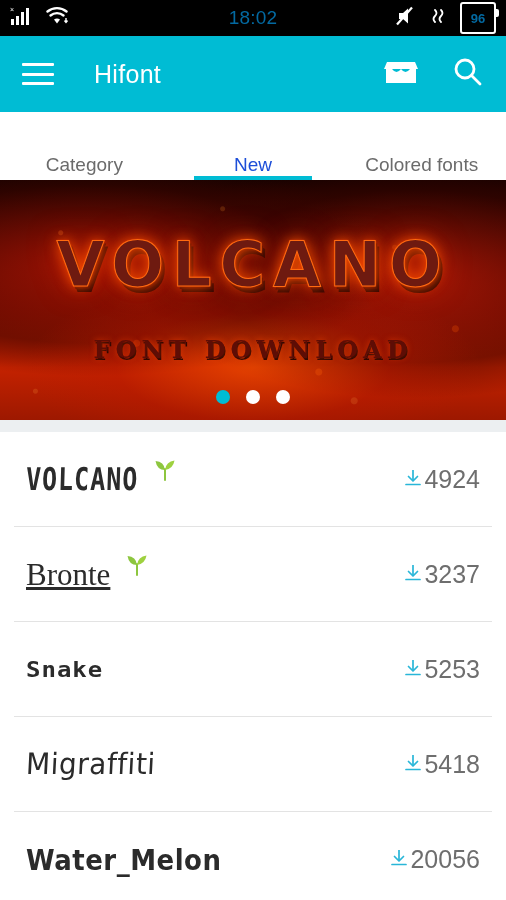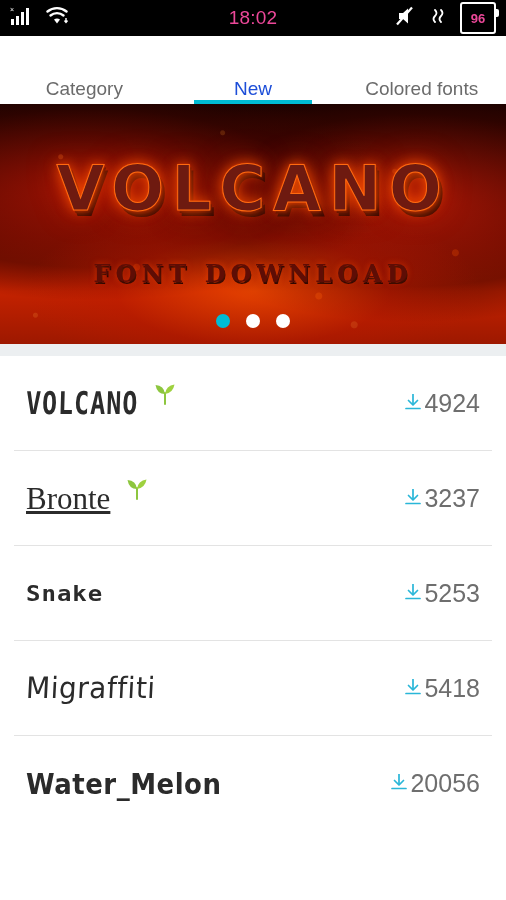--- a/index.html
+++ b/index.html
@@ -6,21 +6,21 @@
   html, body {
     width:506px; height:900px;
     background:#ffffff;
     font-family:"Liberation Sans", sans-serif;
     overflow:hidden;
   }
   #app { width:506px; height:900px; position:relative; display:flex; flex-direction:column; }
 
   
   .statusbar {
-    height:36px; background:#000; color:#ec4899;
+    height:36px; background:#000; color:#0369a1;
     display:flex; align-items:center; padding:8px 10px;
     flex:0 0 36px; position:relative;
   }
   .sb-left { display:flex; align-items:center; gap:14px; }
   .sb-right { display:flex; align-items:center; gap:11px; margin-left:auto; }
   .sb-clock {
     position:absolute; left:0; right:0; text-align:center;
     font-size:19px; letter-spacing:.2px; pointer-events:none;
   }
   .battery {
@@ -173,20 +173,44 @@
           <path d="M4 4 q3 3 0 6 q-3 3 0 6" stroke="#fff" stroke-width="1.8" fill="none" stroke-linecap="round"></path>
           <path d="M10 4 q3 3 0 6 q-3 3 0 6" stroke="#fff" stroke-width="1.8" fill="none" stroke-linecap="round"></path>
         </svg>
       </span>
       <span class="battery">
         <span>96</span>
       </span>
     </div>
   </div>
 
+  <div class="appbar">
+    <div class="hamburger">
+      <span></span>
+        <span></span>
+        <span></span>
+    </div>
+    <div class="app-title">Hifont</div>
+    <div class="appbar-actions">
+      <span>
+        <svg width="34" height="32" viewBox="0 0 34 32">
+          <path d="M3 6 h28 l3 7 h-34 z" fill="#fff"></path>
+          <path d="M2 13 h30 v14 h-30 z" fill="#fff"></path>
+          <path d="M8 13 q4.5 6 9 0 q4.5 6 9 0" fill="#00bcd4"></path>
+          <rect x="2" y="20" width="30" height="7" fill="#fff"></rect>
+        </svg>
+      </span>
+      <span>
+        <svg width="32" height="32" viewBox="0 0 32 32">
+          <circle cx="13" cy="13" r="9" stroke="#fff" stroke-width="2.8" fill="none"></circle>
+          <line x1="19.5" y1="19.5" x2="28" y2="28" stroke="#fff" stroke-width="2.8" stroke-linecap="round"></line>
+        </svg>
+      </span>
+    </div>
+  </div>
 
   <div class="tabs">
     <div class="tab">Category</div>
     <div class="tab active">New</div>
     <div class="tab">Colored fonts</div>
   </div>
 
   <div class="banner">
     <div class="banner-noise"></div>
     <div class="banner-title">VOLCANO</div>

